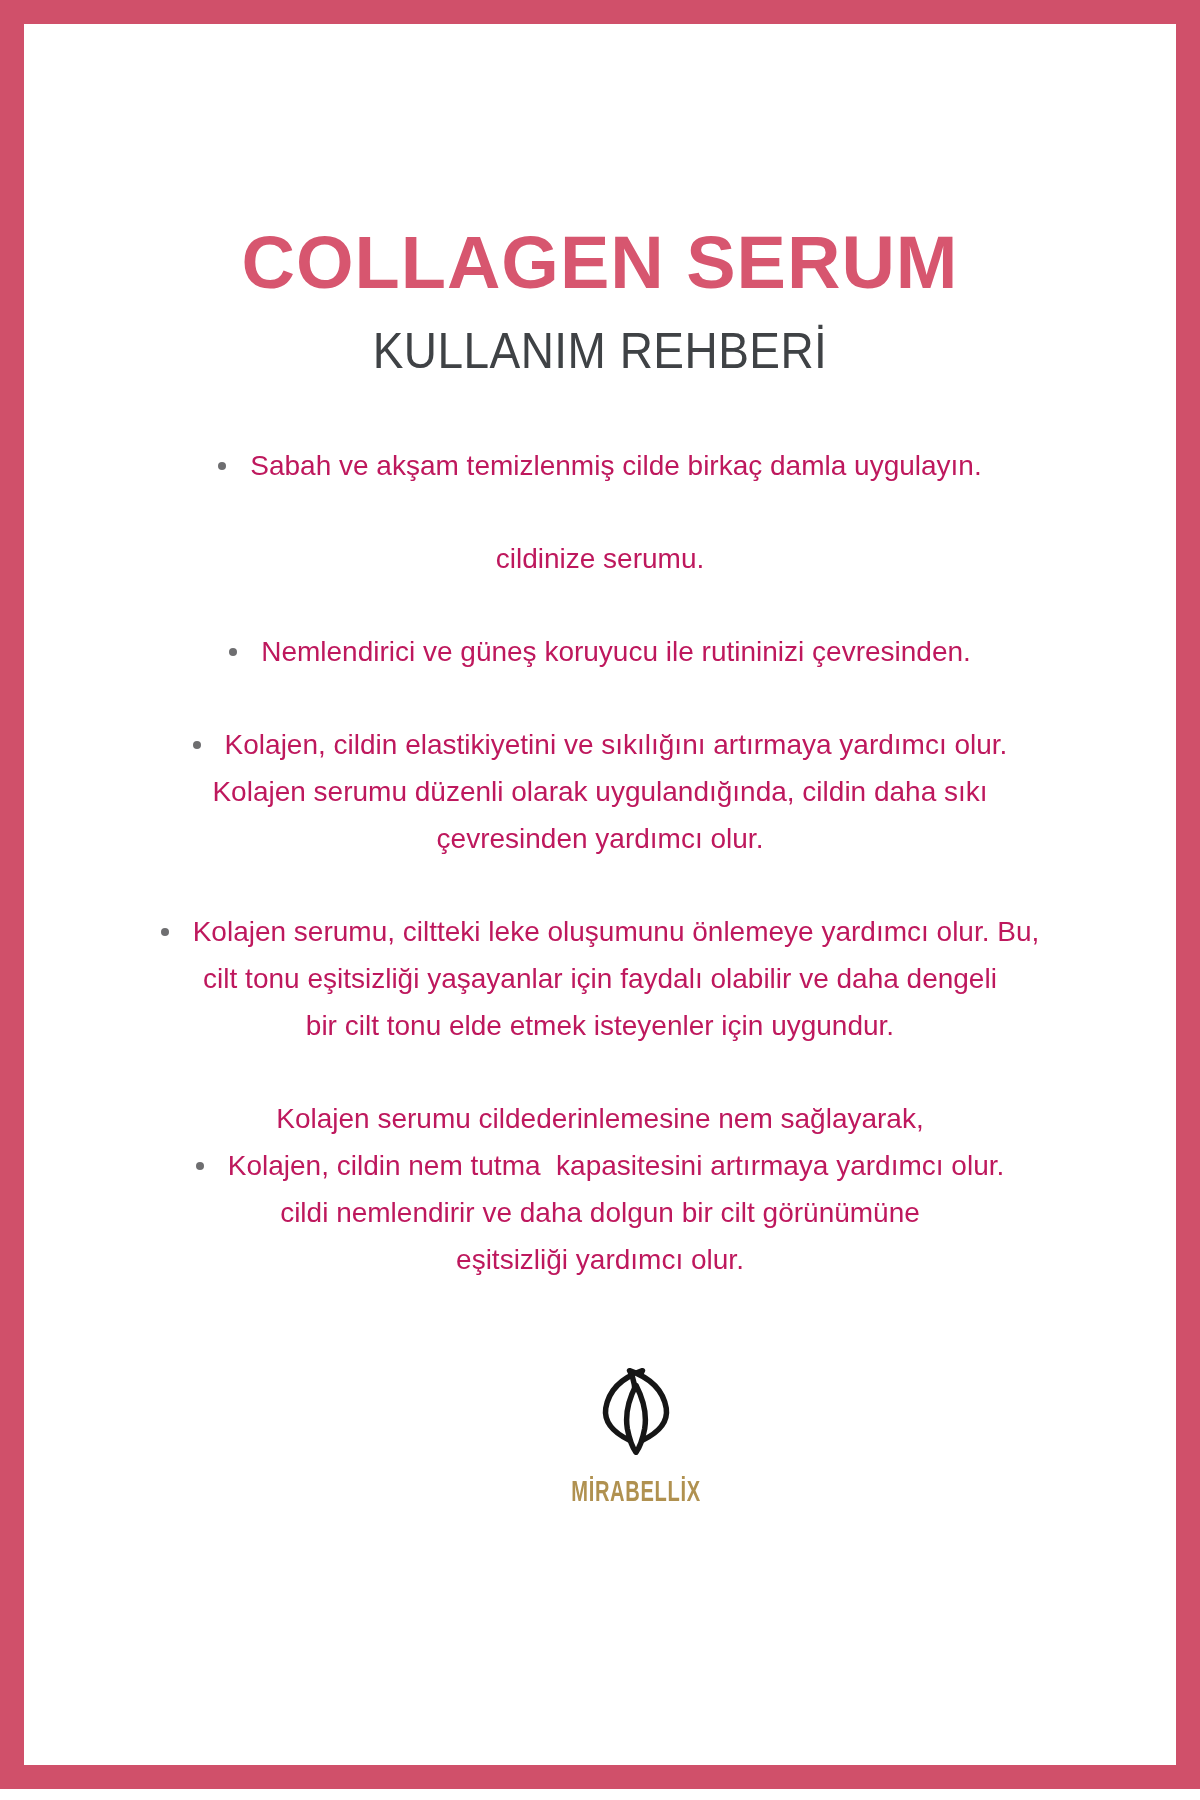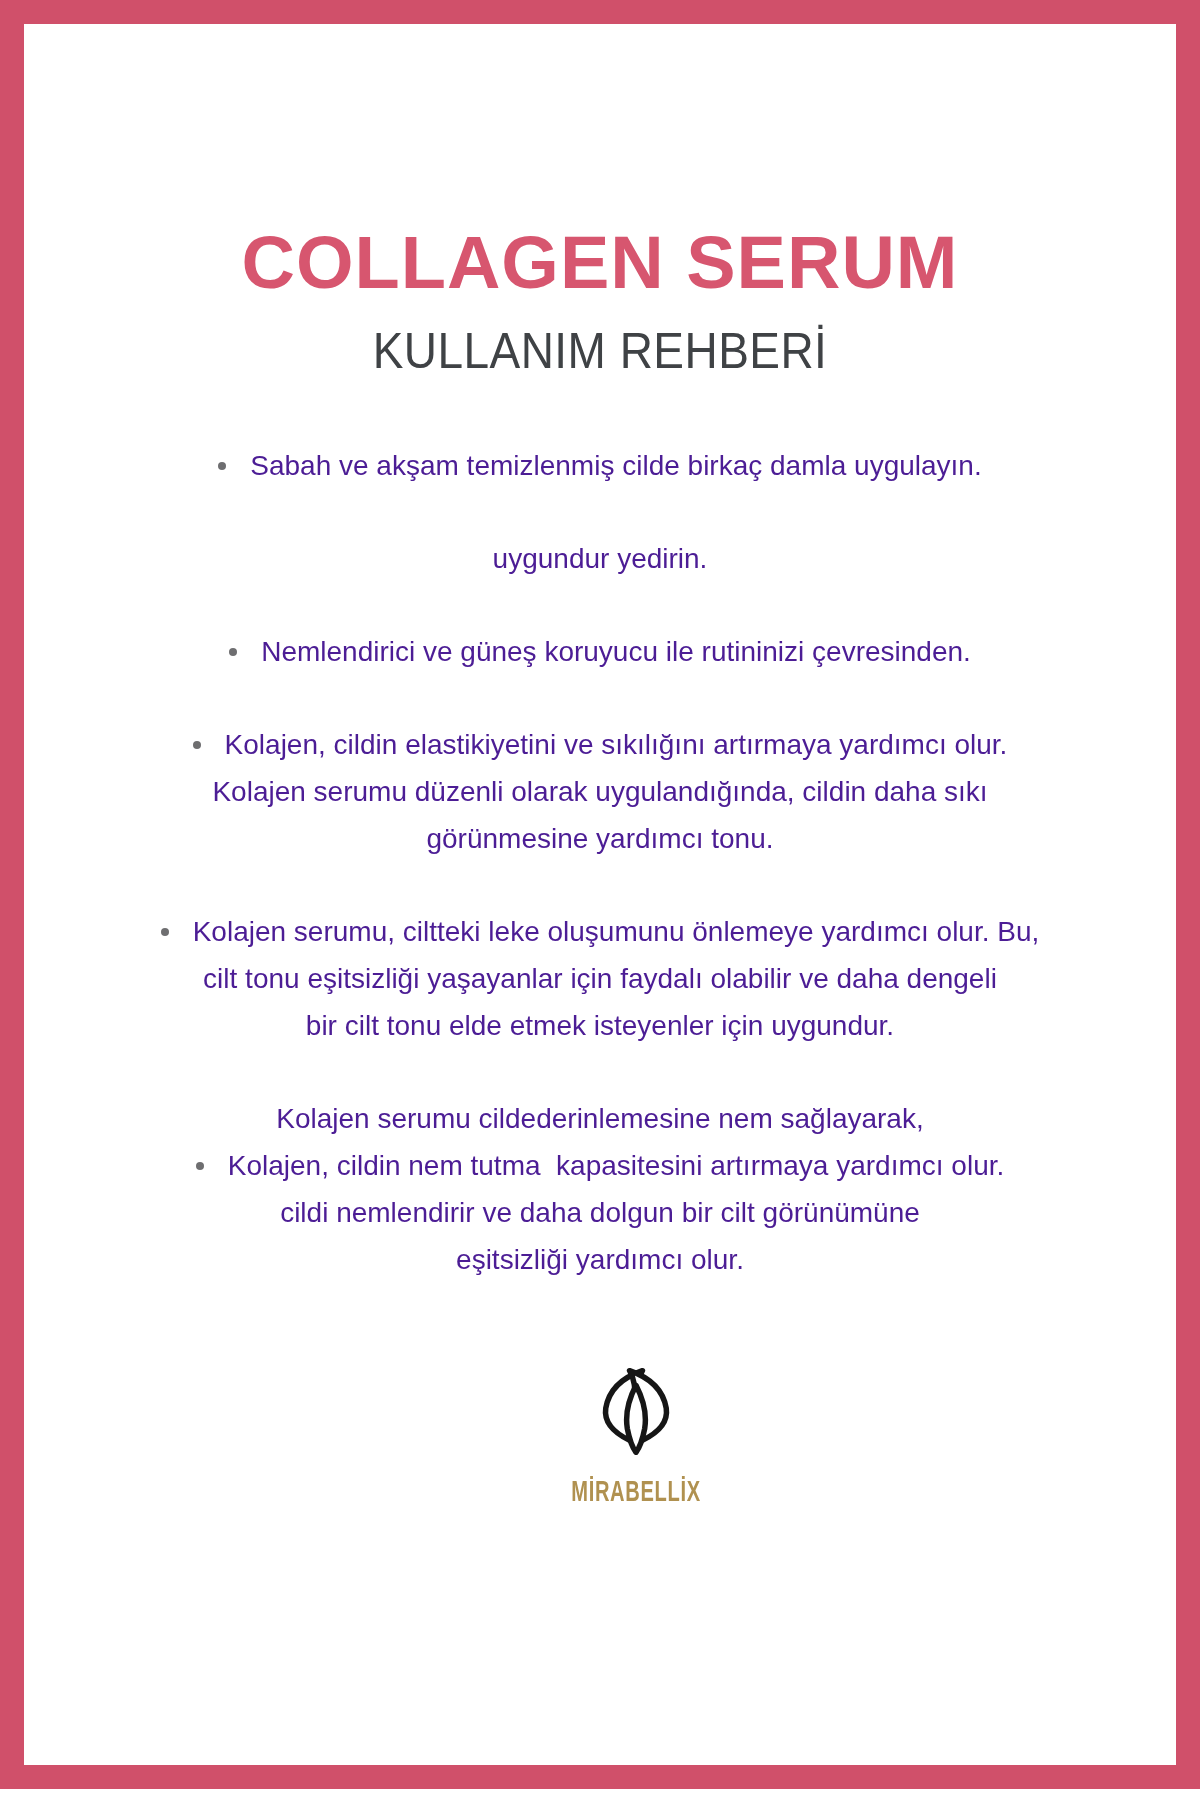--- a/index.html
+++ b/index.html
@@ -29,21 +29,21 @@
     line-height: 1;
     font-weight: 400;
     color: #3f4245;
     transform: scaleX(0.92);
     transform-origin: center;
     letter-spacing: 0.5px;
   }
   .bullets {
     margin: 66px auto 0 auto;
     width: 1040px;
-    color: #4c1d95;
+    color: #be185d;
   }
   .bullet {
     margin: 0 0 46px 0;
     text-align: center;
     font-size: 28px;
     line-height: 47px;
     font-weight: 400;
   }
   .bl { white-space: pre; display: block; }
   .bl.first { display: block; }
@@ -83,31 +83,31 @@
   <h1 class="title">COLLAGEN SERUM</h1>
   <h2 class="subtitle">KULLANIM REHBERİ</h2>
 
   <div class="bullets">
 
     <p class="bullet">
       <span class="bl first"><span class="dot"></span><span class="first-inner">Sabah ve akşam temizlenmiş cilde birkaç damla uygulayın.</span></span>
     </p>
 
     <p class="bullet">
-      <span class="bl">uygundur yedirin.</span>
+      <span class="bl">cildinize serumu.</span>
     </p>
 
     <p class="bullet">
       <span class="bl first"><span class="dot"></span><span class="first-inner">Nemlendirici ve güneş koruyucu ile rutininizi çevresinden.</span></span>
     </p>
 
     <p class="bullet">
       <span class="bl first"><span class="dot"></span><span class="first-inner">Kolajen, cildin elastikiyetini ve sıkılığını artırmaya yardımcı olur.</span></span>
       <span class="bl">Kolajen serumu düzenli olarak uygulandığında, cildin daha sıkı</span>
-      <span class="bl">görünmesine yardımcı tonu.</span>
+      <span class="bl">çevresinden yardımcı olur.</span>
     </p>
 
     <p class="bullet">
       <span class="bl first"><span class="dot"></span><span class="first-inner">Kolajen serumu, ciltteki leke oluşumunu önlemeye yardımcı olur. Bu,</span></span>
       <span class="bl">cilt tonu eşitsizliği yaşayanlar için faydalı olabilir ve daha dengeli</span>
       <span class="bl">bir cilt tonu elde etmek isteyenler için uygundur.</span>
     </p>
 
     <p class="bullet">
       <span class="bl">Kolajen serumu cildederinlemesine nem sağlayarak,</span>

